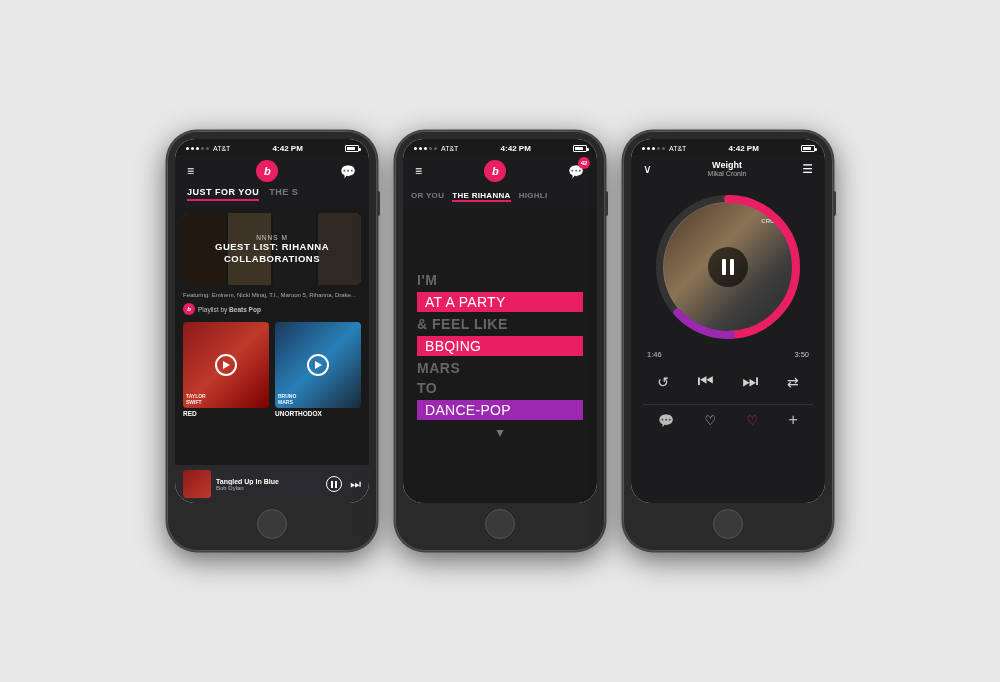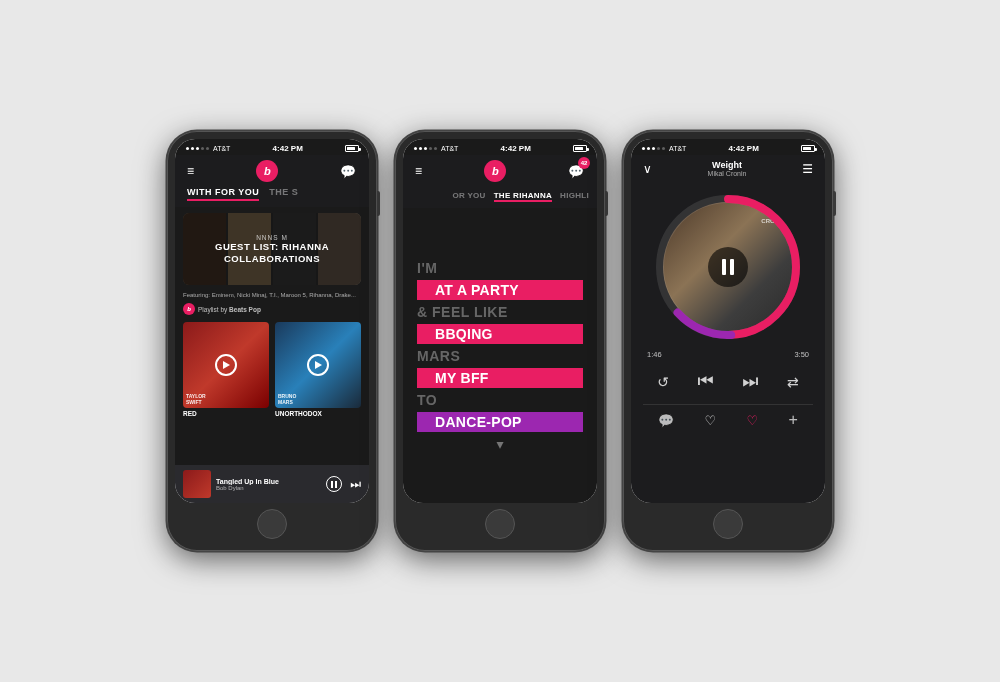--- a/index.html
+++ b/index.html
@@ -311,21 +311,20 @@
     
     .sentence-tabs {
       display: flex;
       background: #1c1c1e;
       padding: 4px 8px 6px;
       font-size: 8px;
       font-weight: 700;
       color: rgba(255,255,255,0.4);
       gap: 8px;
       overflow: hidden;
-      justify-content: flex-end;
     }
     .sentence-tab { letter-spacing: 0.3px; white-space: nowrap; }
     .sentence-tab.active { color: #fff; border-bottom: 2px solid #e91e63; }
 
     .sentence-content {
       flex: 1;
       background: #1a1a1a;
       padding: 10px 14px 6px;
       display: flex;
       flex-direction: column;
@@ -340,23 +339,23 @@
 
     .sl-plain {
       font-size: 14px;
       font-weight: 700;
       color: #666;
       letter-spacing: 0.5px;
     }
     .sl-highlighted {
       display: inline-block;
       font-size: 14px;
-      font-weight: 700;
-      color: #fff;
-      padding: 2px 18px;
+      font-weight: 400;
+      color: #fff;
+      padding: 2px 8px;
       letter-spacing: 0.3px;
     }
     .sl-highlighted.pink { background: #e91e63; }
     .sl-highlighted.magenta { background: #9c27b0; }
 
     .sentence-arrow {
       text-align: center;
       color: rgba(255,255,255,0.4);
       font-size: 14px;
       padding: 4px 0;
@@ -554,21 +553,21 @@
         </div>
       </div>
 
       <div class="top-nav">
         <span class="nav-icon">≡</span>
         <div class="beats-logo">b</div>
         <span class="nav-icon chat-icon">💬</span>
       </div>
 
       <div class="tabs-bar">
-        <span class="tab-label active">WITH FOR YOU</span>
+        <span class="tab-label active">JUST FOR YOU</span>
         <span class="tab-label dim">THE S</span>
       </div>
 
       <div class="scroll-content">
 
         <div class="guest-card">
           <div class="guest-card-bg">
             <div class="album-tile t1"></div>
             <div class="album-tile t2"></div>
             <div class="album-tile t3"></div>
@@ -664,21 +663,20 @@
         <span class="sentence-tab">HIGHLI</span>
       </div>
 
       <div class="sentence-content">
         <div class="sentence-lines">
           <span class="sl-plain">I'M</span>
           <span class="sl-highlighted pink">AT A PARTY</span>
           <span class="sl-plain">&amp; FEEL LIKE</span>
           <span class="sl-highlighted pink">BBQING</span>
           <span class="sl-plain">MARS</span>
-          <span class="sl-highlighted pink">MY BFF</span>
           <span class="sl-plain">TO</span>
           <span class="sl-highlighted magenta">DANCE-POP</span>
         </div>
 
         <div class="sentence-arrow">▾</div>
 
       </div>
     </div>
     <div class="home-button"></div>
   </div>

